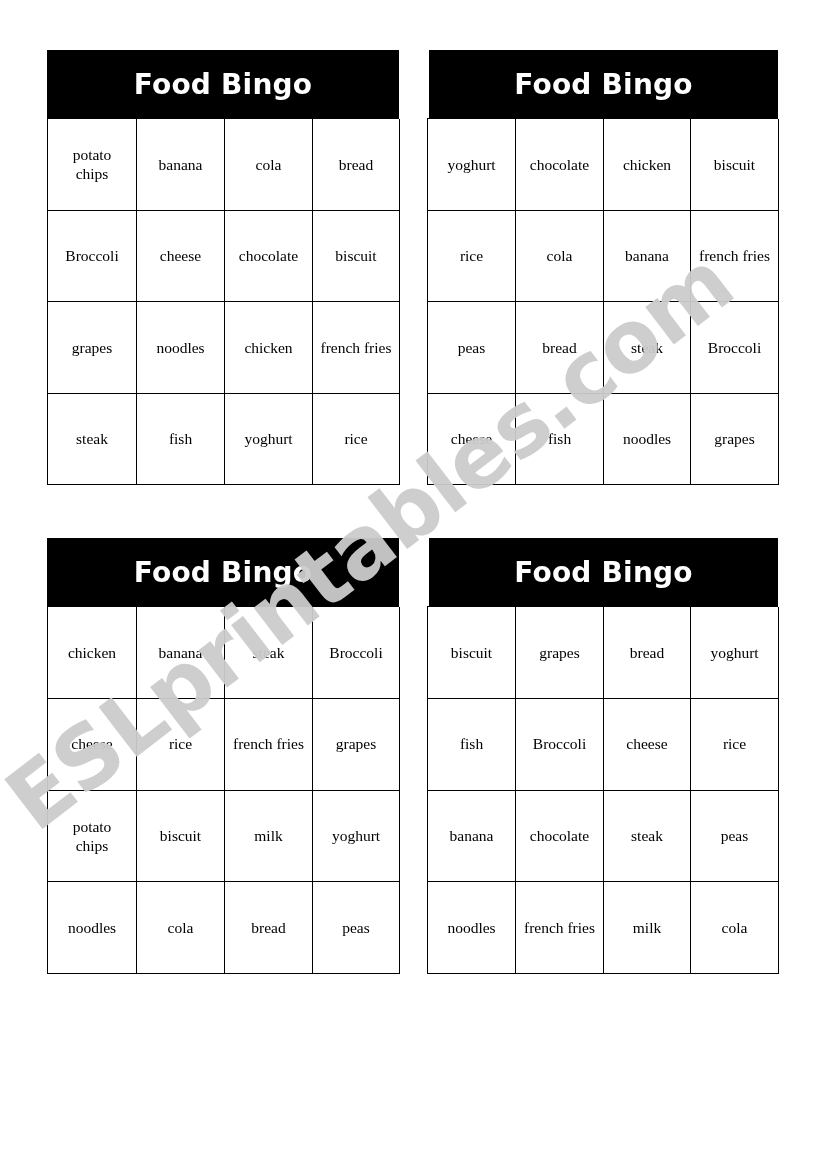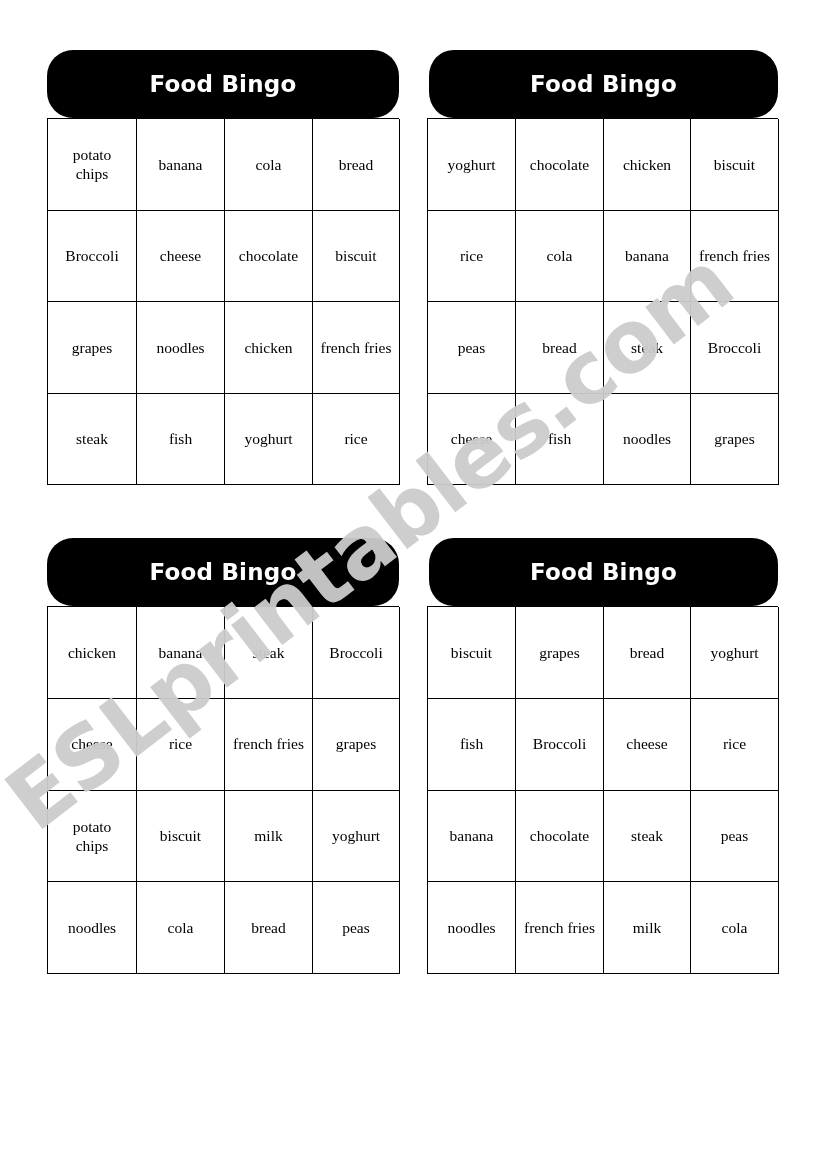--- a/index.html
+++ b/index.html
@@ -56,26 +56,25 @@
     background: transparent;
   }
 
   .card-header {
     box-sizing: border-box;
     background: #000000;
     color: #ffffff;
     text-align: center;
     font-family: "DejaVu Sans", "Liberation Sans", sans-serif;
     font-weight: bold;
-    font-size: 23px;
+    font-size: 28px;
     letter-spacing: 0.2px;
     display: flex;
     align-items: center;
     justify-content: center;
-    border-radius: 26px;
   }
   .card-header.with-left-notch {
     border-left: 2px solid #ffffff;
   }
 
   .card-grid {
     box-sizing: border-box;
     border-top: 1px solid #000000;
     border-left: 1px solid #000000;
     display: flex;

